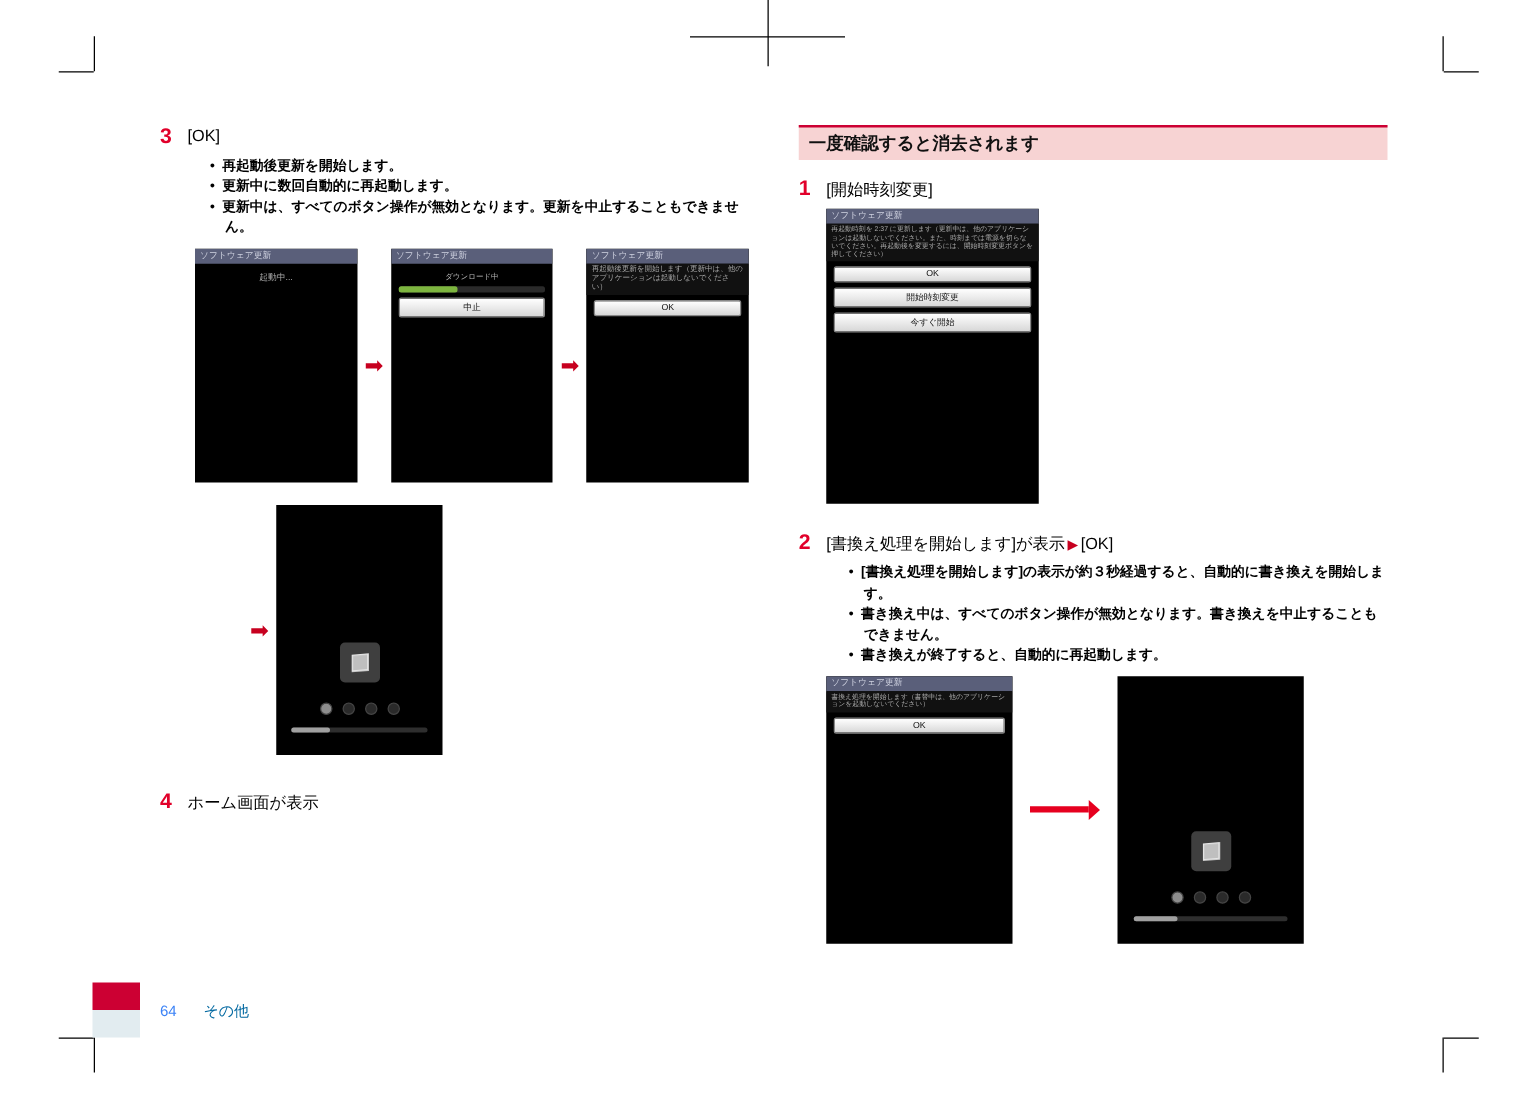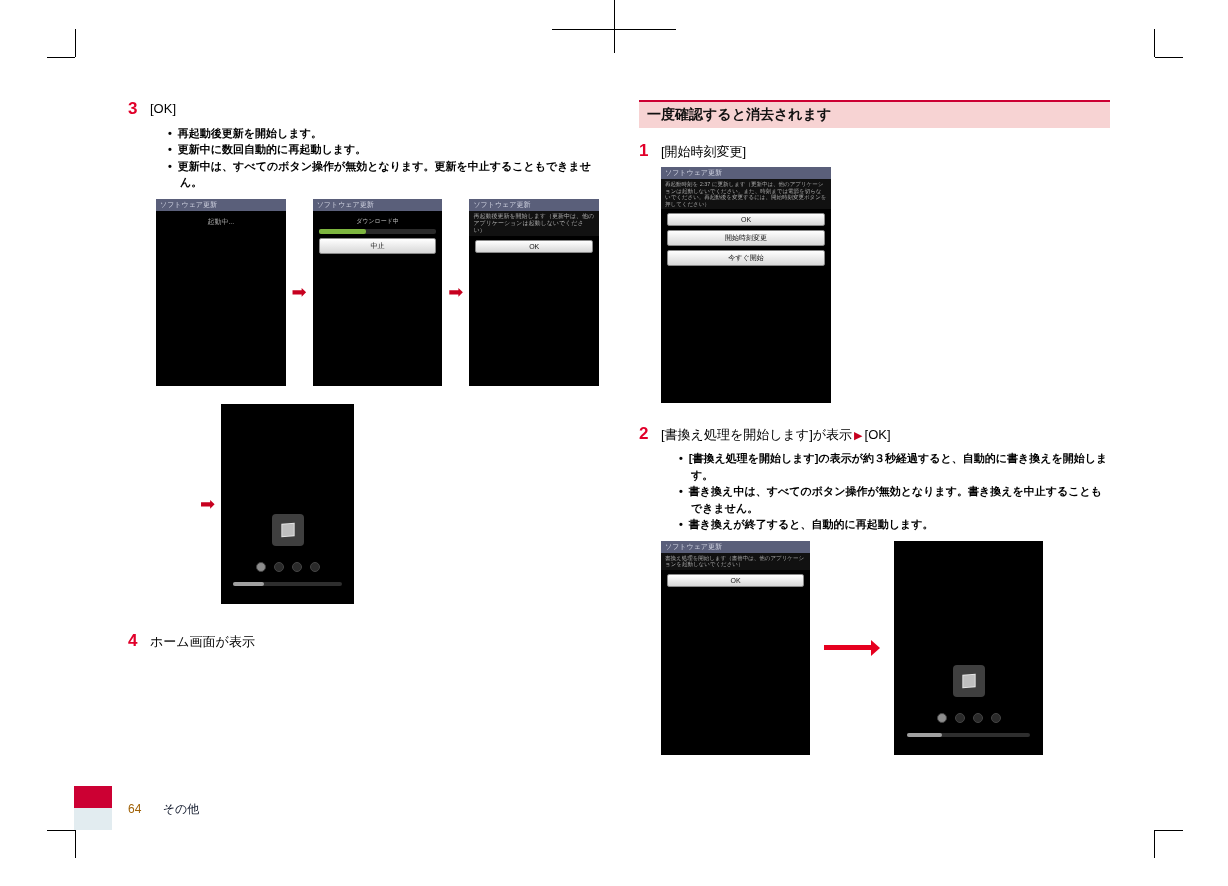--- a/index.html
+++ b/index.html
@@ -194,22 +194,22 @@
     width:38px; height:22px;
     background:#cc0033;
   }
 
   .footer {
     position:absolute;
     left: 128px;
     bottom: 68px;
     font-size: 12px;
   }
-  .footer .pn { color:#a16207; margin-right: 18px; }
-  .footer .lbl { color:#0f172a; }
+  .footer .pn { color:#3b82f6; margin-right: 18px; }
+  .footer .lbl { color:#0369a1; }
 
   
   .cm { position:absolute; background:#000; }
   .cm.h { height:1px; }
   .cm.v { width:1px; }
 </style>
 </head>
 <body>
 
 <div class="cm h" style="top:29px; left:552px; width:124px;"></div>

